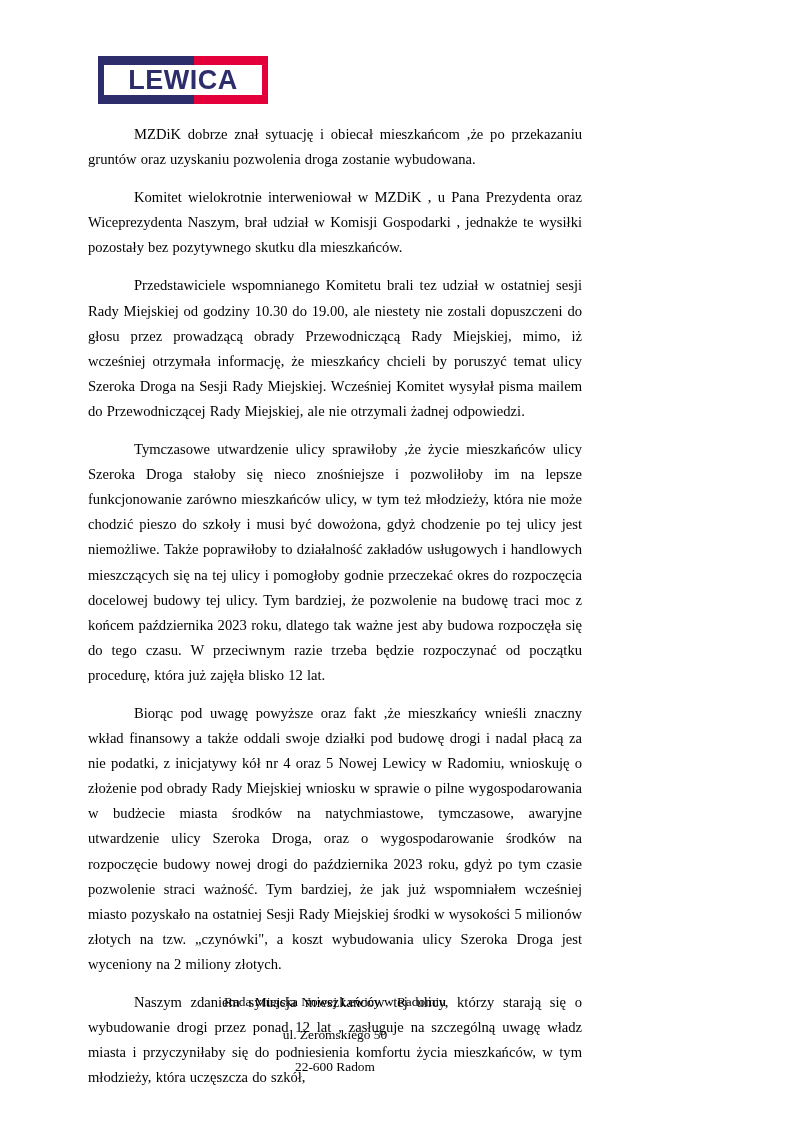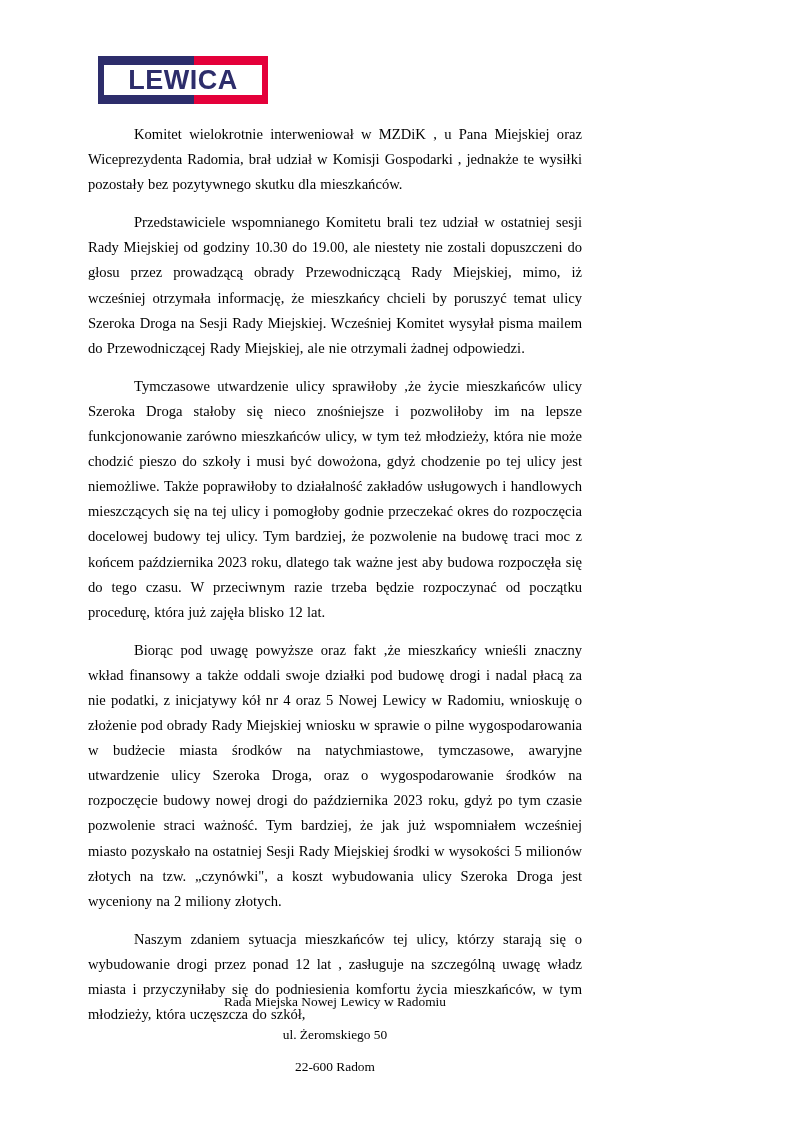--- a/index.html
+++ b/index.html
@@ -102,21 +102,22 @@
     <div class="logo">
       <div class="logo-left"></div>
       <div class="logo-right"></div>
       <div class="logo-band">
         <span class="logo-text">LEWICA</span>
       </div>
     </div>
   </div>
 
   <div class="doc-body">
-    <p>Komitet wielokrotnie interweniował w MZDiK , u Pana Miejskiej oraz Wiceprezydenta Radomia, brał udział w Komisji Gospodarki , jednakże te wysiłki pozostały bez pozytywnego skutku dla mieszkańców.</p>
+    <p>MZDiK dobrze znał sytuację i obiecał mieszkańcom ,że po przekazaniu gruntów oraz uzyskaniu pozwolenia droga zostanie wybudowana.</p>
+    <p>Komitet wielokrotnie interweniował w MZDiK , u Pana Prezydenta oraz Wiceprezydenta Naszym, brał udział w Komisji Gospodarki , jednakże te wysiłki pozostały bez pozytywnego skutku dla mieszkańców.</p>
     <p>Przedstawiciele wspomnianego Komitetu brali tez udział w ostatniej sesji Rady Miejskiej od godziny 10.30 do 19.00, ale niestety nie zostali dopuszczeni do głosu przez prowadzącą obrady Przewodniczącą Rady Miejskiej, mimo, iż wcześniej otrzymała informację, że mieszkańcy chcieli by poruszyć temat ulicy Szeroka Droga na Sesji Rady Miejskiej. Wcześniej Komitet wysyłał pisma mailem do Przewodniczącej Rady Miejskiej, ale nie otrzymali żadnej odpowiedzi.</p>
     <p>Tymczasowe utwardzenie ulicy sprawiłoby ,że życie mieszkańców ulicy Szeroka Droga stałoby się nieco znośniejsze i pozwoliłoby im na lepsze funkcjonowanie zarówno mieszkańców ulicy, w tym też młodzieży, która nie może chodzić pieszo do szkoły i musi być dowożona, gdyż chodzenie po tej ulicy jest niemożliwe. Także poprawiłoby to działalność zakładów usługowych i handlowych mieszczących się na tej ulicy i pomogłoby godnie przeczekać okres do rozpoczęcia docelowej budowy tej ulicy. Tym bardziej, że pozwolenie na budowę traci moc z końcem października 2023 roku, dlatego tak ważne jest aby budowa rozpoczęła się do tego czasu. W przeciwnym razie trzeba będzie rozpoczynać od początku procedurę, która już zajęła blisko 12 lat.</p>
     <p>Biorąc pod uwagę powyższe oraz fakt ,że mieszkańcy wnieśli znaczny wkład finansowy a także oddali swoje działki pod budowę drogi i nadal płacą za nie podatki, z inicjatywy kół nr 4 oraz 5 Nowej Lewicy w Radomiu, wnioskuję o złożenie pod obrady Rady Miejskiej wniosku w sprawie o pilne wygospodarowania w budżecie miasta środków na natychmiastowe, tymczasowe, awaryjne utwardzenie ulicy Szeroka Droga, oraz o wygospodarowanie środków na rozpoczęcie budowy nowej drogi do października 2023 roku, gdyż po tym czasie pozwolenie straci ważność. Tym bardziej, że jak już wspomniałem wcześniej miasto pozyskało na ostatniej Sesji Rady Miejskiej środki w wysokości 5 milionów złotych na tzw. „czynówki", a koszt wybudowania ulicy Szeroka Droga jest wyceniony na 2 miliony złotych.</p>
     <p>Naszym zdaniem sytuacja mieszkańców tej ulicy, którzy starają się o wybudowanie drogi przez ponad 12 lat , zasługuje na szczególną uwagę władz miasta i przyczyniłaby się do podniesienia komfortu życia mieszkańców, w tym młodzieży, która uczęszcza do szkół,</p>
   </div>
 
   <div class="footer">
     <div>Rada Miejska Nowej Lewicy w Radomiu</div>
     <div>ul. Żeromskiego 50</div>
     <div>22-600 Radom</div>

